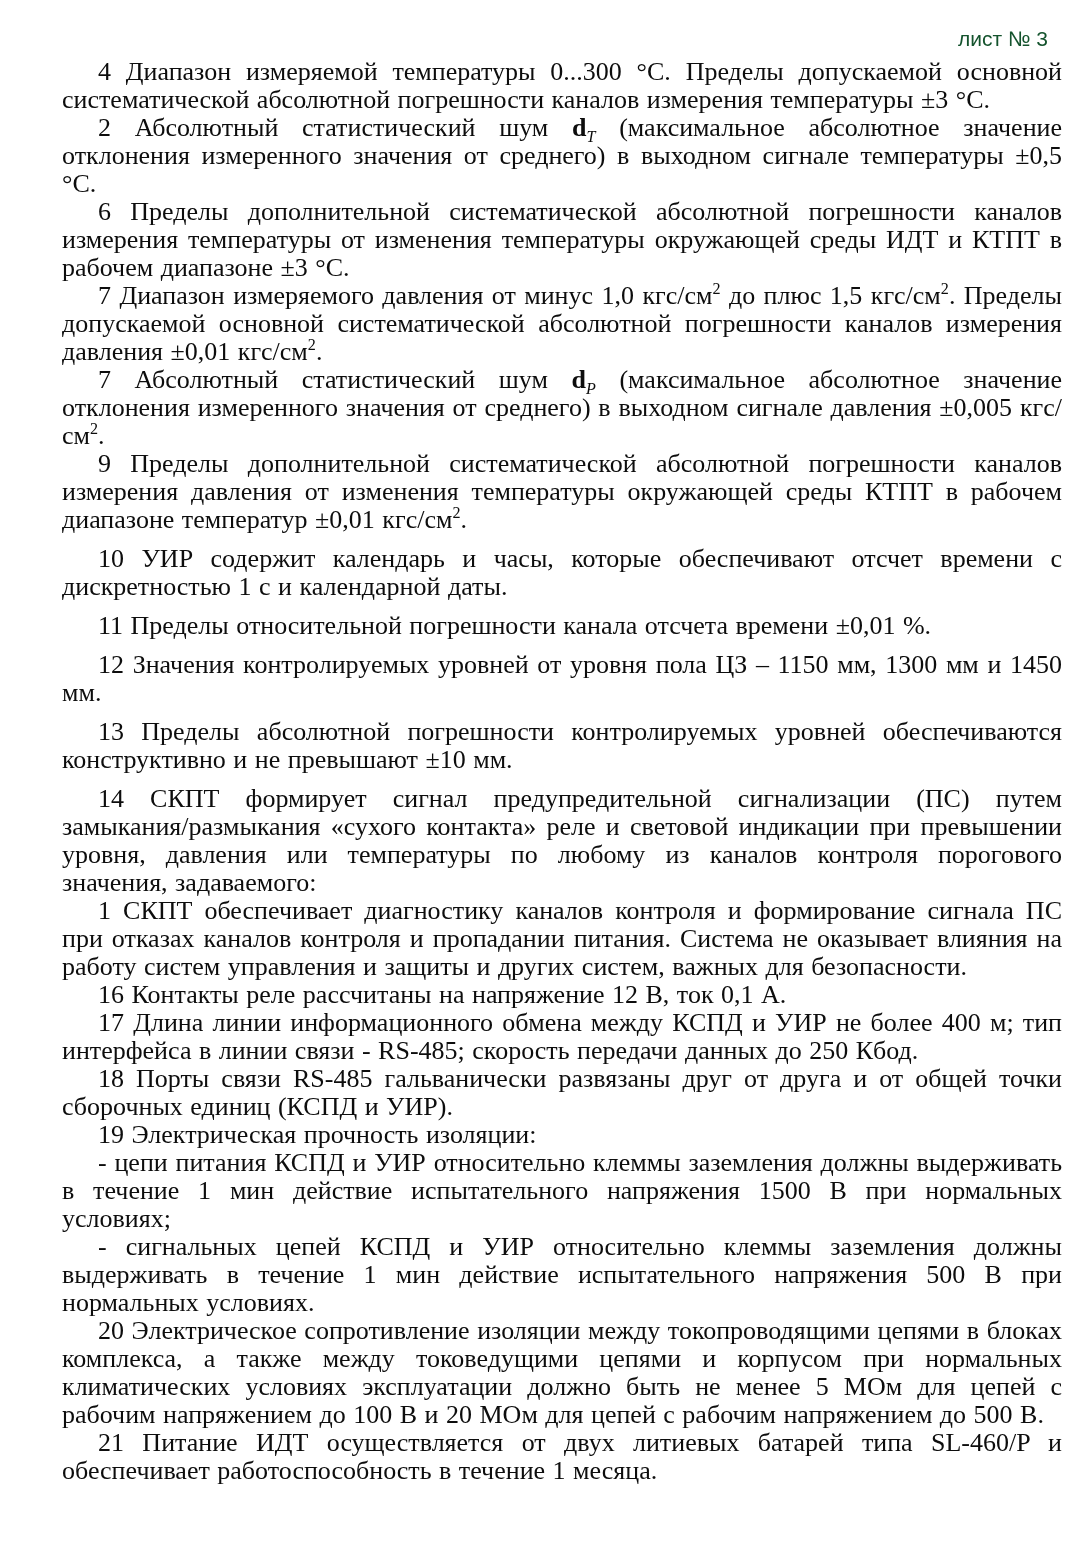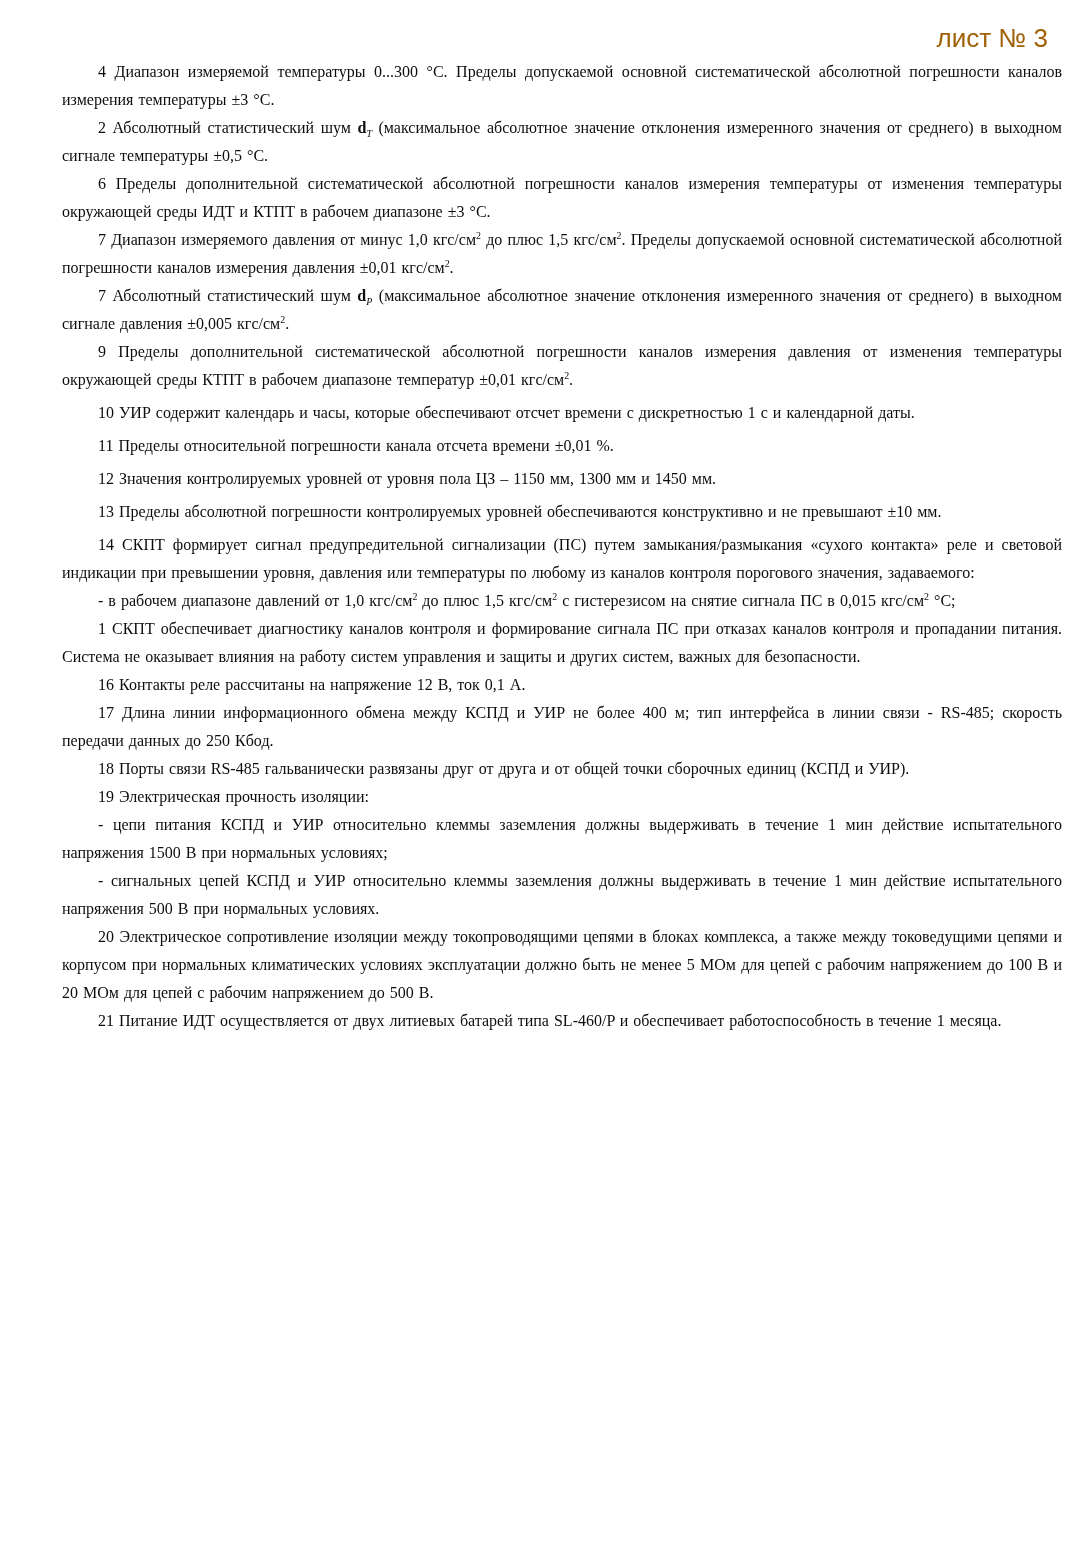--- a/index.html
+++ b/index.html
@@ -14,37 +14,37 @@
     box-sizing: border-box;
     background: #ffffff;
     padding: 26px 30px 24px 62px;
     color: #0d0d0d;
     font-family: "Liberation Serif", serif;
   }
   .header {
     text-align: right;
     padding-right: 14px;
     font-family: "Liberation Sans", sans-serif;
-    font-size: 26px;
+    font-size: 21px;
     line-height: 25px;
-    color: #a16207;
+    color: #14532d;
   }
   .doc-body {
     margin-top: 7px;
   }
   .para {
     margin: 0;
-    font-size: 16px;
+    font-size: 26px;
     line-height: 28px;
     text-align: justify;
     text-indent: 36px;
     color: #0d0d0d;
     word-spacing: 1px;
   }
-  .para.gap { margin-top: 5px; }
+  .para.gap { margin-top: 11px; }
   .para sup {
     font-size: 0.62em;
     line-height: 0;
   }
   .para sub.ital {
     font-style: italic;
     font-size: 0.62em;
     line-height: 0;
   }
   .para b.dsym { font-weight: bold; }
@@ -61,21 +61,20 @@
       <p class="para"><span>2 Абсолютный статистический шум </span><b class="dsym">d</b><sub class="ital">T</sub><span> (максимальное абсолютное значение отклонения измеренного значения от среднего) в выходном сигнале температуры ±0,5 °С.</span></p>
       <p class="para"><span>6 Пределы дополнительной систематической абсолютной погрешности каналов измерения температуры от изменения температуры окружающей среды ИДТ и КТПТ в рабочем диапазоне ±3 °С.</span></p>
       <p class="para"><span>7 Диапазон измеряемого давления от минус 1,0 кгс/см</span><sup>2</sup><span> до плюс 1,5 кгс/см</span><sup>2</sup><span>. Пределы допускаемой основной систематической абсолютной погрешности каналов измерения давления ±0,01 кгс/см</span><sup>2</sup><span>.</span></p>
       <p class="para"><span>7 Абсолютный статистический шум </span><b class="dsym">d</b><sub class="ital">P</sub><span> (максимальное абсолютное значение отклонения измеренного значения от среднего) в выходном сигнале давления ±0,005 кгс/см</span><sup>2</sup><span>.</span></p>
       <p class="para"><span>9 Пределы дополнительной систематической абсолютной погрешности каналов измерения давления от изменения температуры окружающей среды КТПТ в рабочем диапазоне температур ±0,01 кгс/см</span><sup>2</sup><span>.</span></p>
       <p class="para gap"><span>10 УИР содержит календарь и часы, которые обеспечивают отсчет времени с дискретностью 1 с и календарной даты.</span></p>
       <p class="para gap"><span>11 Пределы относительной погрешности канала отсчета времени ±0,01 %.</span></p>
       <p class="para gap"><span>12 Значения контролируемых уровней от уровня пола ЦЗ – 1150 мм, 1300 мм и 1450 мм.</span></p>
       <p class="para gap"><span>13 Пределы абсолютной  погрешности контролируемых уровней обеспечиваются конструктивно и не превышают ±10 мм.</span></p>
       <p class="para gap"><span>14 СКПТ формирует сигнал предупредительной сигнализации (ПС) путем замыкания/размыкания «сухого контакта» реле и световой индикации при превышении уровня, давления или температуры по любому из каналов контроля порогового значения, задаваемого:</span></p>
-      <p class="para"><span>- в рабочем диапазоне давлений от 1,0 кгс/см</span><sup>2</sup><span> до плюс 1,5 кгс/см</span><sup>2</sup><span> с гистерезисом на снятие сигнала ПС в 0,015 кгс/см</span><sup>2</sup><span> °С;</span></p>
       <p class="para"><span>1 СКПТ обеспечивает диагностику каналов контроля и формирование сигнала ПС при отказах каналов контроля и пропадании питания. Система не оказывает влияния на работу систем управления и защиты и других систем, важных для безопасности.</span></p>
       <p class="para"><span>16 Контакты реле рассчитаны на напряжение 12 В, ток 0,1 А.</span></p>
       <p class="para"><span>17 Длина линии информационного обмена между КСПД и УИР не более 400 м; тип интерфейса в линии связи - RS-485; скорость передачи данных до 250 Кбод.</span></p>
       <p class="para"><span>18 Порты связи RS-485 гальванически развязаны друг от друга и от общей точки сборочных единиц (КСПД и УИР).</span></p>
       <p class="para"><span>19 Электрическая прочность изоляции:</span></p>
       <p class="para"><span>- цепи питания КСПД и УИР относительно клеммы заземления должны выдерживать в течение 1 мин действие испытательного напряжения 1500 В при нормальных условиях;</span></p>
       <p class="para"><span>- сигнальных цепей КСПД и УИР относительно клеммы заземления должны выдерживать в течение 1 мин действие испытательного напряжения 500 В при нормальных условиях.</span></p>
       <p class="para"><span>20 Электрическое сопротивление изоляции между токопроводящими цепями в блоках комплекса, а также между токоведущими цепями и корпусом при нормальных климатических условиях эксплуатации должно быть не менее 5 МОм для цепей с рабочим напряжением до 100 В и 20 МОм для цепей с рабочим напряжением до 500 В.</span></p>
       <p class="para"><span>21 Питание ИДТ осуществляется от двух литиевых батарей типа SL-460/P и обеспечивает работоспособность в течение 1 месяца.</span></p>
     </div>

